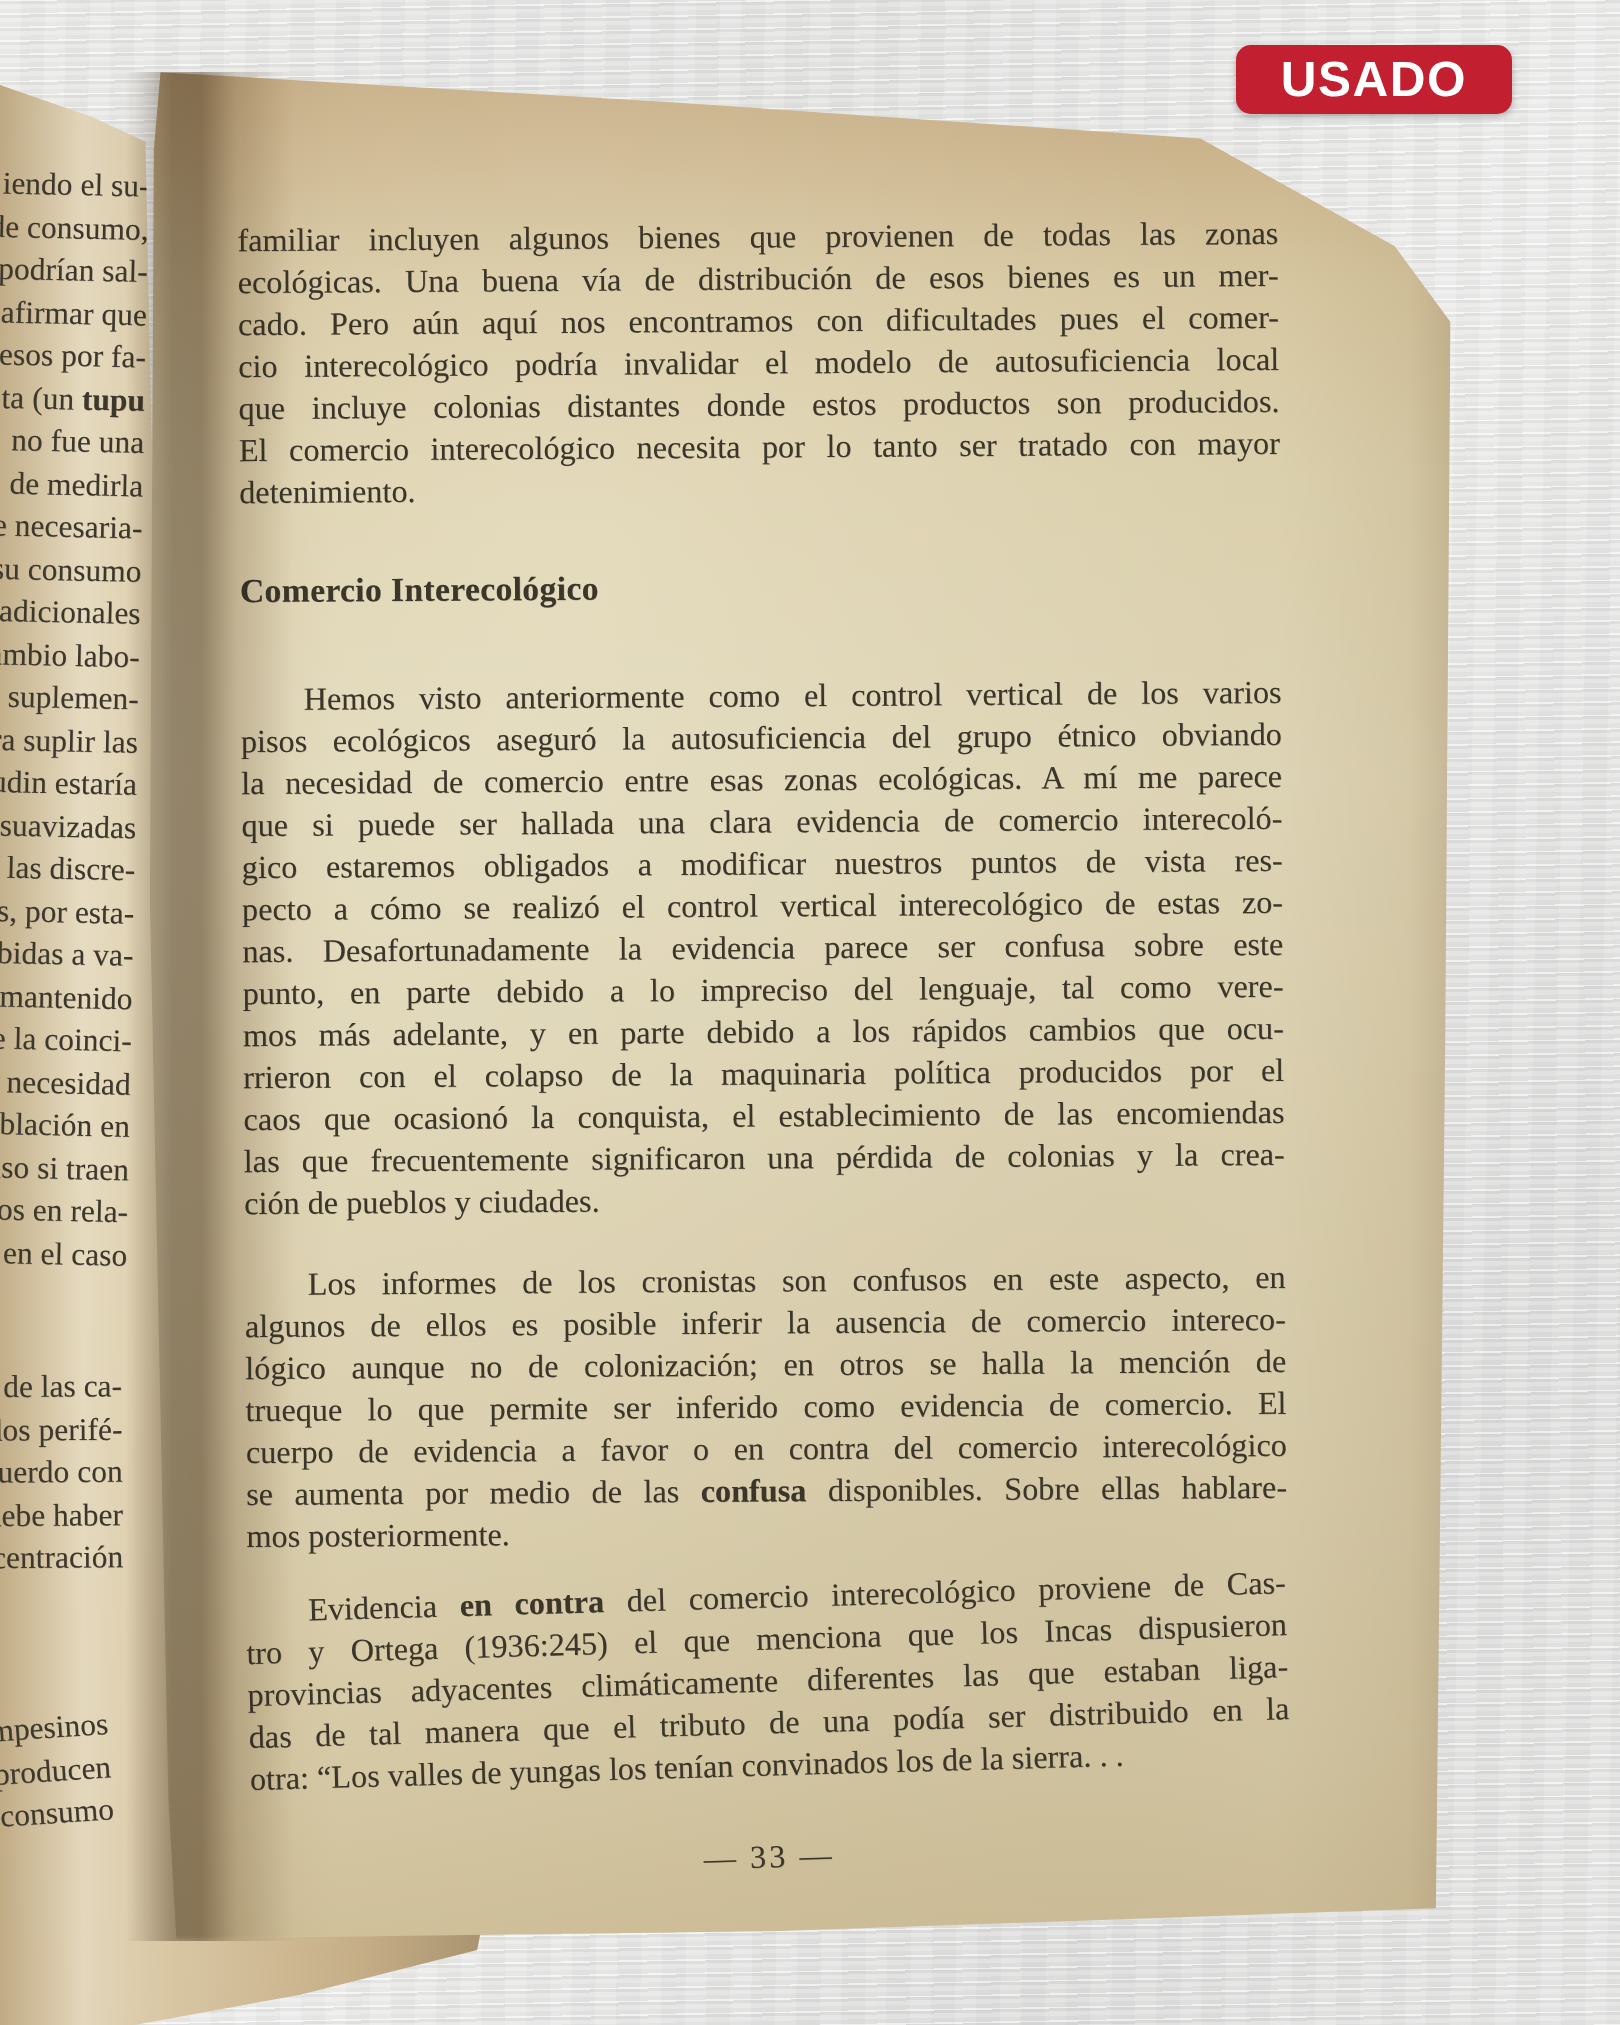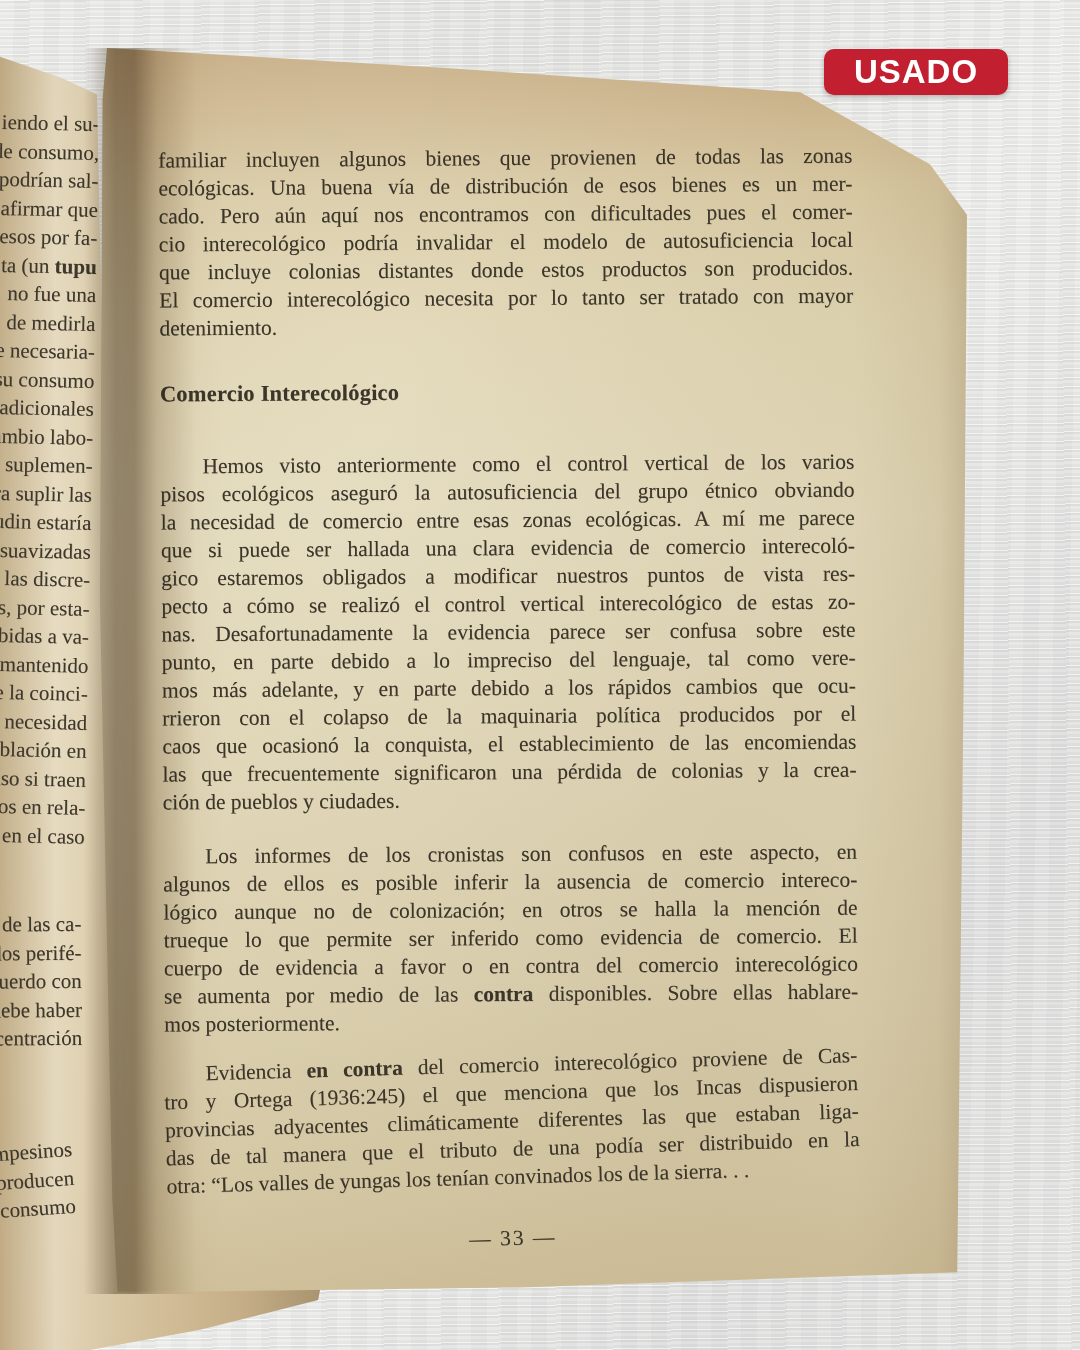--- a/index.html
+++ b/index.html
@@ -66,21 +66,21 @@
 
   
   .gutter{
     position:absolute;left:84px;top:48px;width:112px;height:1246px;pointer-events:none;
     mix-blend-mode:multiply;
     background:linear-gradient(90deg, rgba(70,52,30,0) 0%, rgba(70,52,30,0.38) 28%, rgba(88,66,40,0.46) 45%, rgba(120,95,60,0.22) 66%, rgba(120,95,60,0) 100%);
   }
 
   
   .usado{
-    position:absolute;left:824px;top:49px;width:184px;height:46px;border-radius:10px;
+    position:absolute;left:824px;top:30px;width:184px;height:46px;border-radius:10px;
     display:flex;align-items:center;justify-content:center;
     font-family:"Liberation Sans","DejaVu Sans",sans-serif;font-weight:700;font-size:33px;letter-spacing:1px;
     box-shadow:0 2px 5px rgba(0,0,0,0.25);
   }
 </style>
 </head>
 <body>
 
 <div class="left-page">
   <div class="left-col" id="left-col">
@@ -153,21 +153,21 @@
         <div class="line">caos que ocasionó la conquista, el establecimiento de las encomiendas</div>
         <div class="line">las que frecuentemente significaron una pérdida de colonias y la crea-</div>
         <div class="line last">ción de pueblos y ciudades.</div>
       </div>
     <div id="para-2">
         <div class="line indent">Los informes de los cronistas son confusos en este aspecto, en</div>
         <div class="line">algunos de ellos es posible inferir la ausencia de comercio intereco-</div>
         <div class="line">lógico aunque no de colonización; en otros se halla la mención de</div>
         <div class="line">trueque lo que permite ser inferido como evidencia de comercio. El</div>
         <div class="line">cuerpo de evidencia a favor o en contra del comercio interecológico</div>
-        <div class="line">se aumenta por medio de las <b>contra</b> disponibles. Sobre ellas hablare-</div>
+        <div class="line">se aumenta por medio de las <b>confusa</b> disponibles. Sobre ellas hablare-</div>
         <div class="line last">mos posteriormente.</div>
       </div>
     <div id="para-3">
         <div class="line indent">Evidencia <b>en contra</b> del comercio interecológico proviene de Cas-</div>
         <div class="line">tro y Ortega (1936:245) el que menciona que los Incas dispusieron</div>
         <div class="line">provincias adyacentes climáticamente diferentes las que estaban liga-</div>
         <div class="line">das de tal manera que el tributo de una podía ser distribuido en la</div>
         <div class="line last">otra: “Los valles de yungas los tenían convinados los de la sierra. . .</div>
       </div>
     <div class="page-number">— 33 —</div>

